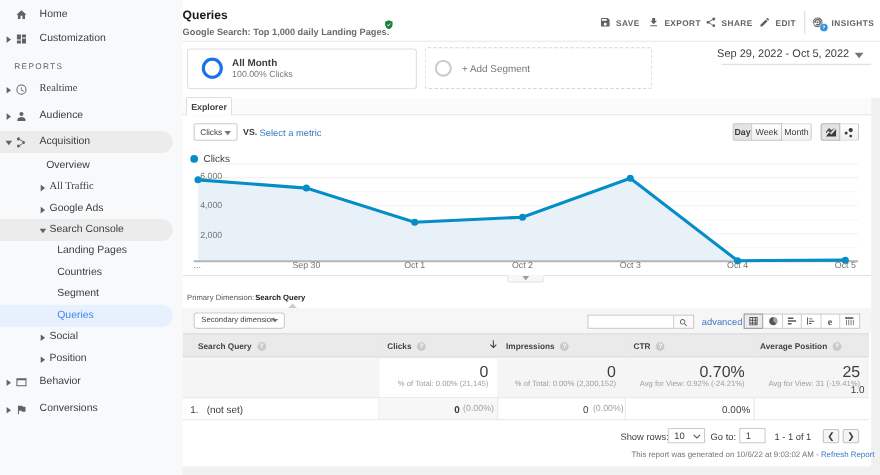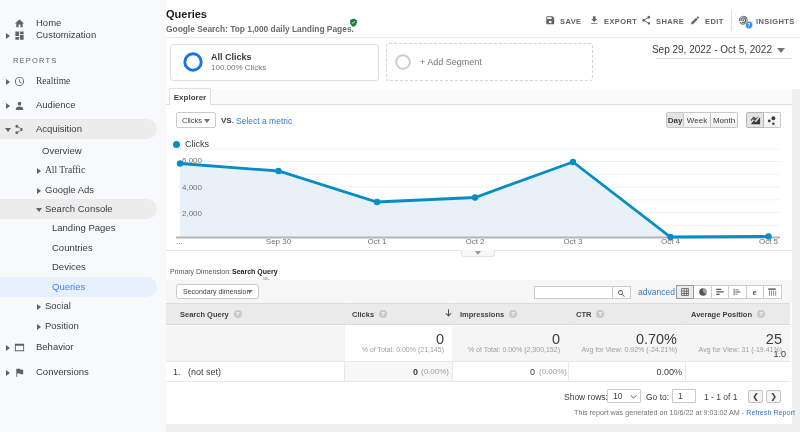--- a/index.html
+++ b/index.html
@@ -50,21 +50,21 @@
 .q { display:inline-block; width:8px; height:8px; border-radius:50%; background:#c9c9c9; color:#fff; font-size:6px; text-align:center; line-height:8px; font-weight:bold; margin-left:5px; vertical-align:1px; }
 .num-big { position:absolute; font-size:14.5px; color:#3c3c3c; }
 .num-sub { position:absolute; font-size:7px; color:#9e9e9e; }
 .cellline { position:absolute; background:#e8e8e8; }
 </style>
 </head>
 <body>
 
 <div id="sidebar" class="abs"></div>
 
-<div class="nav-row" style="top:13px;padding-left:28px;">
+<div class="nav-row" style="top:3px;padding-left:28px;">
   <svg class="nav-ic" viewBox="0 0 24 24">
       <path d="M12 3 2 12h3v8h5v-6h4v6h5v-8h3z"></path>
     </svg>
   <span class="txt" style="left:36px;">Home</span>
 </div>
 <div class="nav-row" style="top:25px;">
   <span class="nav-arrow" style="left:6px;"></span>
   <svg class="nav-ic" viewBox="0 0 24 24">
       <path d="M3 3h8v10H3zM13 3h8v6h-8zM13 11h8v10h-8zM3 15h8v6H3z"></path>
     </svg>
@@ -107,21 +107,21 @@
   <span class="nav-arrow down" style="left:36px;"></span>
   <span class="txt" style="left:45px;">Search Console</span>
 </div>
 <div class="nav-row" style="top:218px;">
     <span class="txt" style="left:52px;">Landing Pages</span>
   </div>
 <div class="nav-row" style="top:238px;">
     <span class="txt" style="left:52px;">Countries</span>
   </div>
 <div class="nav-row" style="top:257px;">
-    <span class="txt" style="left:52px;">Devices</span>
+    <span class="txt" style="left:52px;">Segment</span>
   </div>
 <div class="nav-row pill-blue" style="top:277px;">
     <span class="txt" style="left:52px; color:#4285f4;">Queries</span>
   </div>
 <div class="nav-row" style="top:296px;">
   <span class="nav-arrow" style="left:37px;"></span>
   <span class="txt" style="left:45px;">Social</span>
 </div>
 <div class="nav-row" style="top:316px;">
   <span class="nav-arrow" style="left:37px;"></span>
@@ -186,21 +186,21 @@
       <text x="12" y="17" font-size="14" fill="#fff" text-anchor="middle" font-weight="bold">?</text>
     </svg>
   <span class="t" style="left:18px;">INSIGHTS</span>
 </div>
 
 <div id="seg-band" class="abs"></div>
 <div id="card1" class="abs"></div>
 <svg class="abs" style="left:183px; top:52px; width:20px; height:20px;" viewBox="0 0 20 20">
     <circle cx="10" cy="10" r="8.2" fill="none" stroke="#1a73e8" stroke-width="2.9"></circle>
   </svg>
-<div class="abs" style="left:211px; top:52px; font-size:9px; font-weight:bold; color:#3c3c3c;">All Clicks</div>
+<div class="abs" style="left:211px; top:52px; font-size:9px; font-weight:bold; color:#3c3c3c;">All Month</div>
 <div class="abs" style="left:211px; top:63px; font-size:8px; color:#757575;">100.00% Clicks</div>
 <div id="card2" class="abs"></div>
 <svg class="abs" style="left:395px; top:54px; width:16px; height:16px;" viewBox="0 0 20 20">
     <circle cx="10" cy="10" r="8.5" fill="none" stroke="#ccc" stroke-width="2.4"></circle>
   </svg>
 <div class="abs" style="left:420px; top:57px; font-size:9px; color:#757575;">+ Add Segment</div>
 <div class="abs" style="right:28px; top:44px; white-space:nowrap; font-size:10px; color:#3c3c3c;">Sep 29, 2022 - Oct 5, 2022</div>
 <div class="abs" style="left:777px; top:48px; width:0; height:0; border-left:4px solid transparent; border-right:4px solid transparent; border-top:5px solid #757575;"></div>
 <div class="abs" style="left:656px; top:58px; width:136px; height:1px; background:#dcdcdc;"></div>
 

